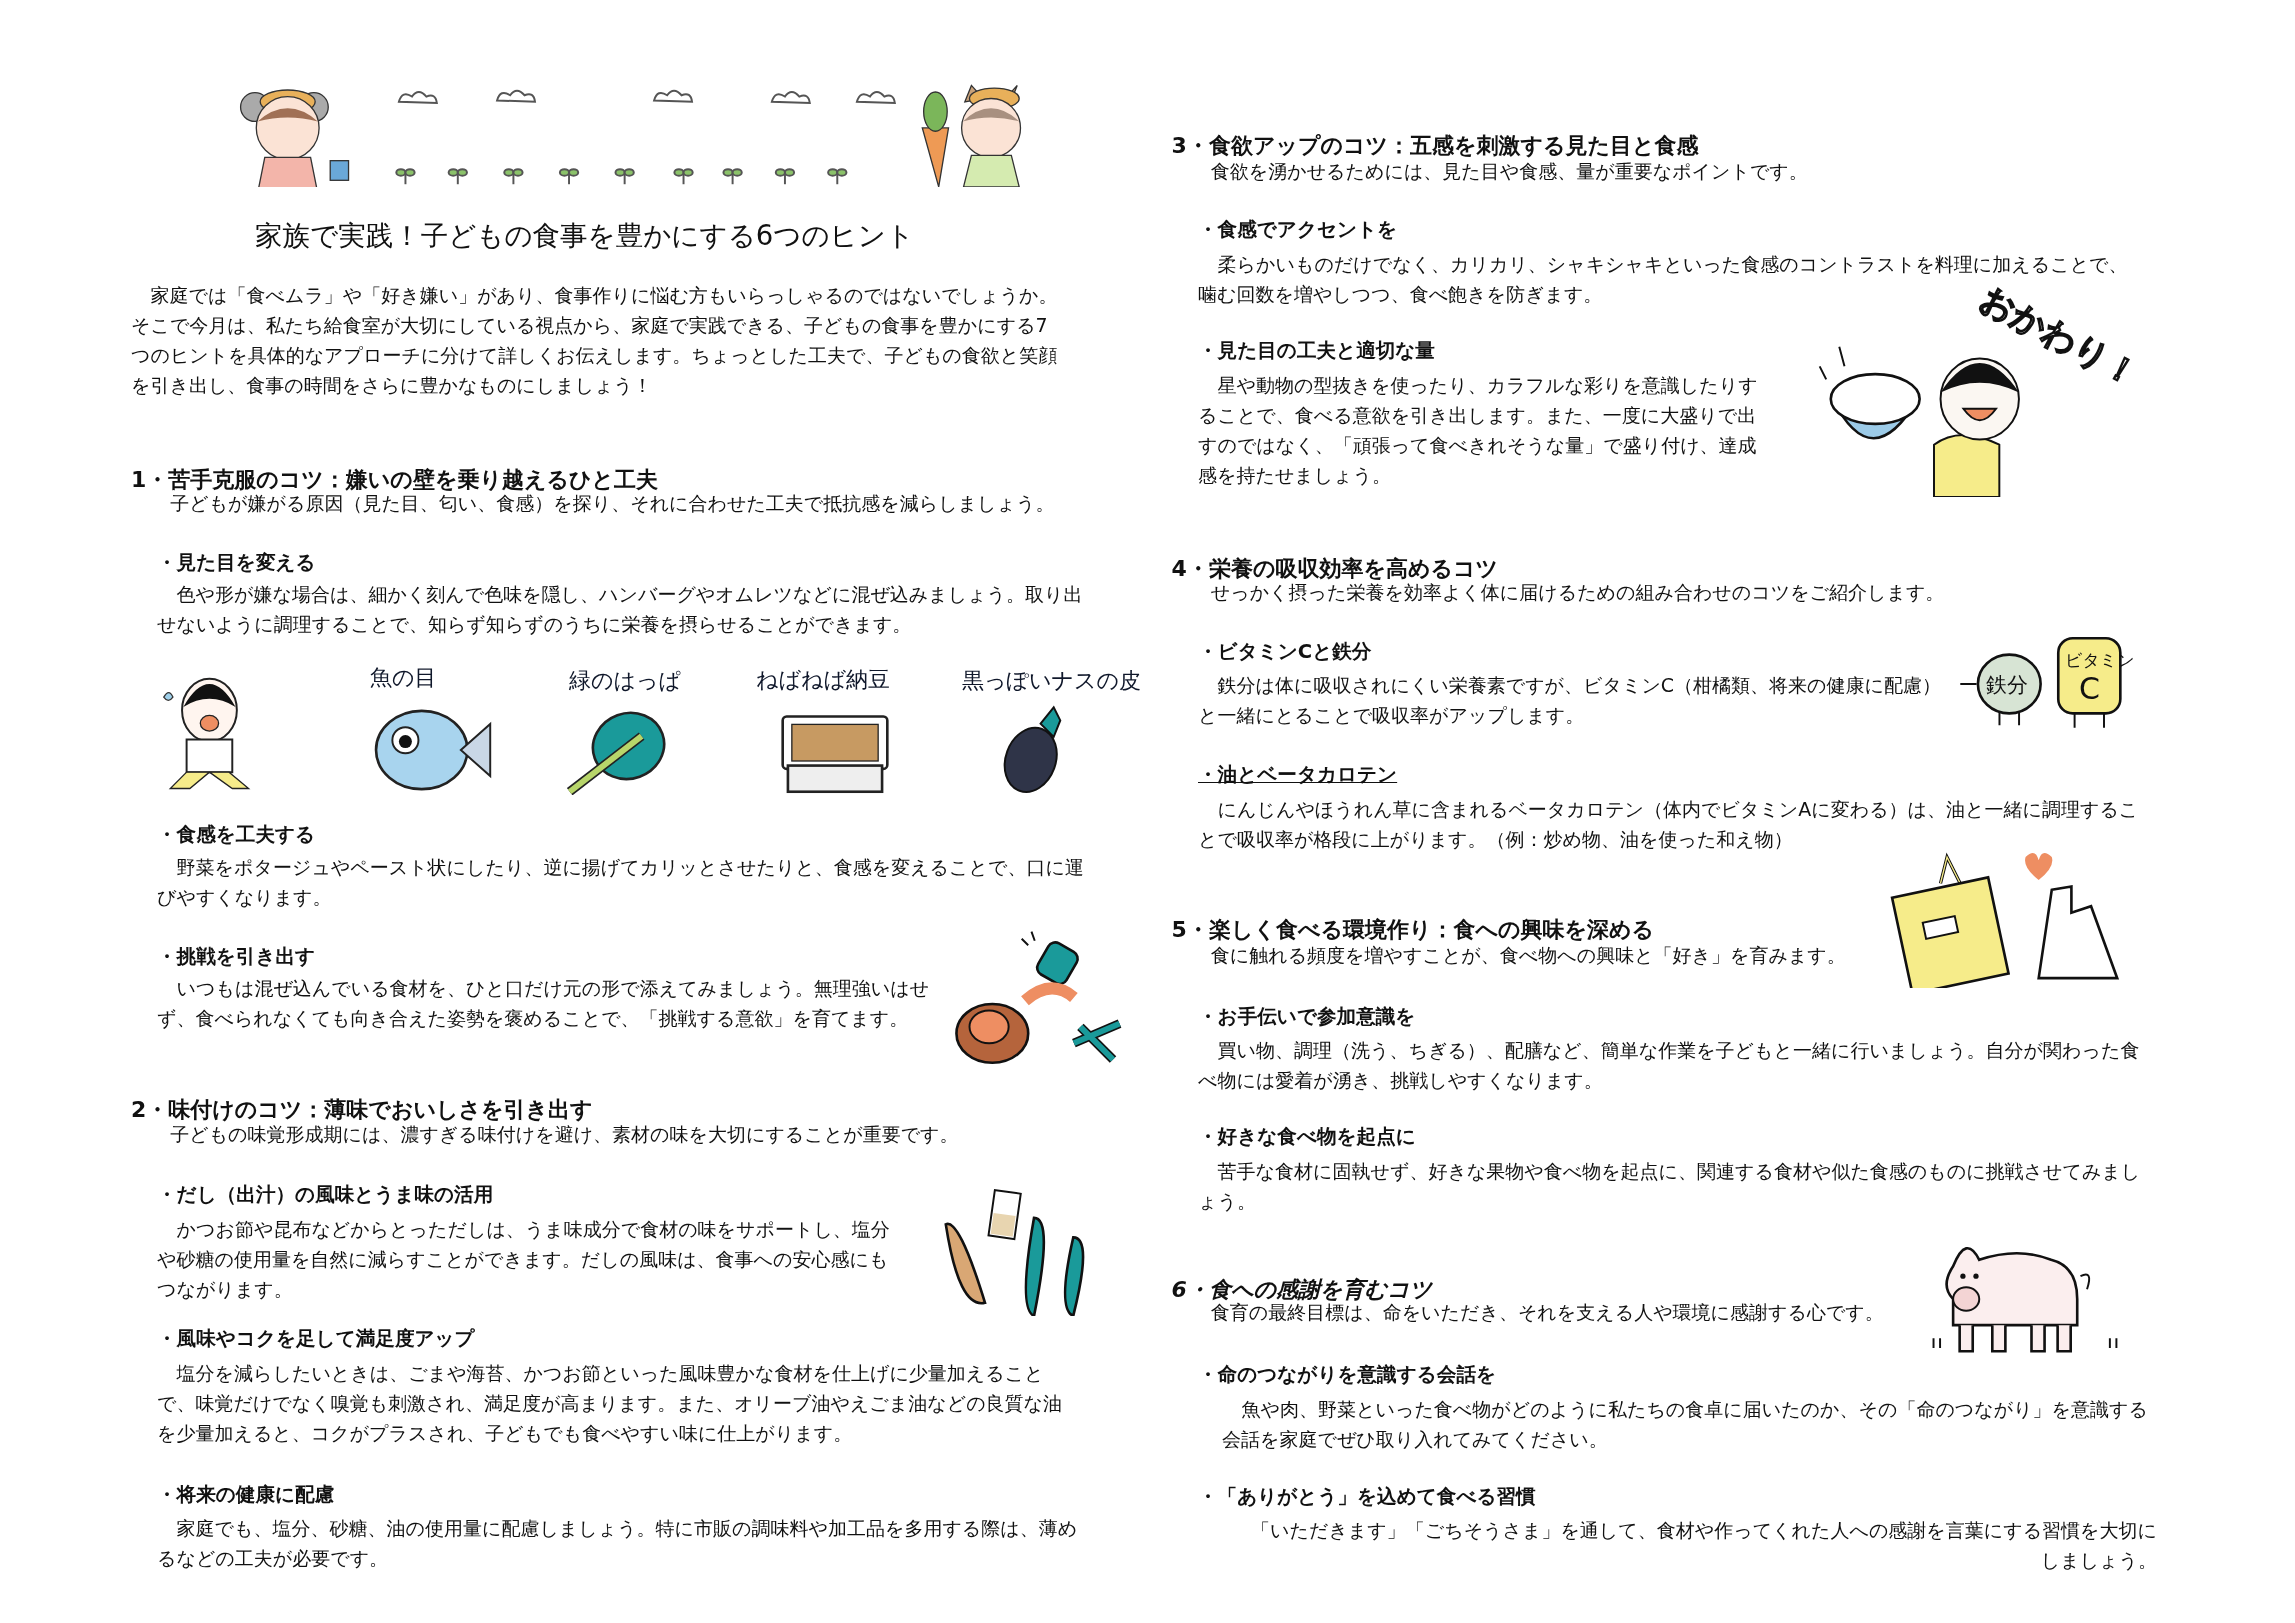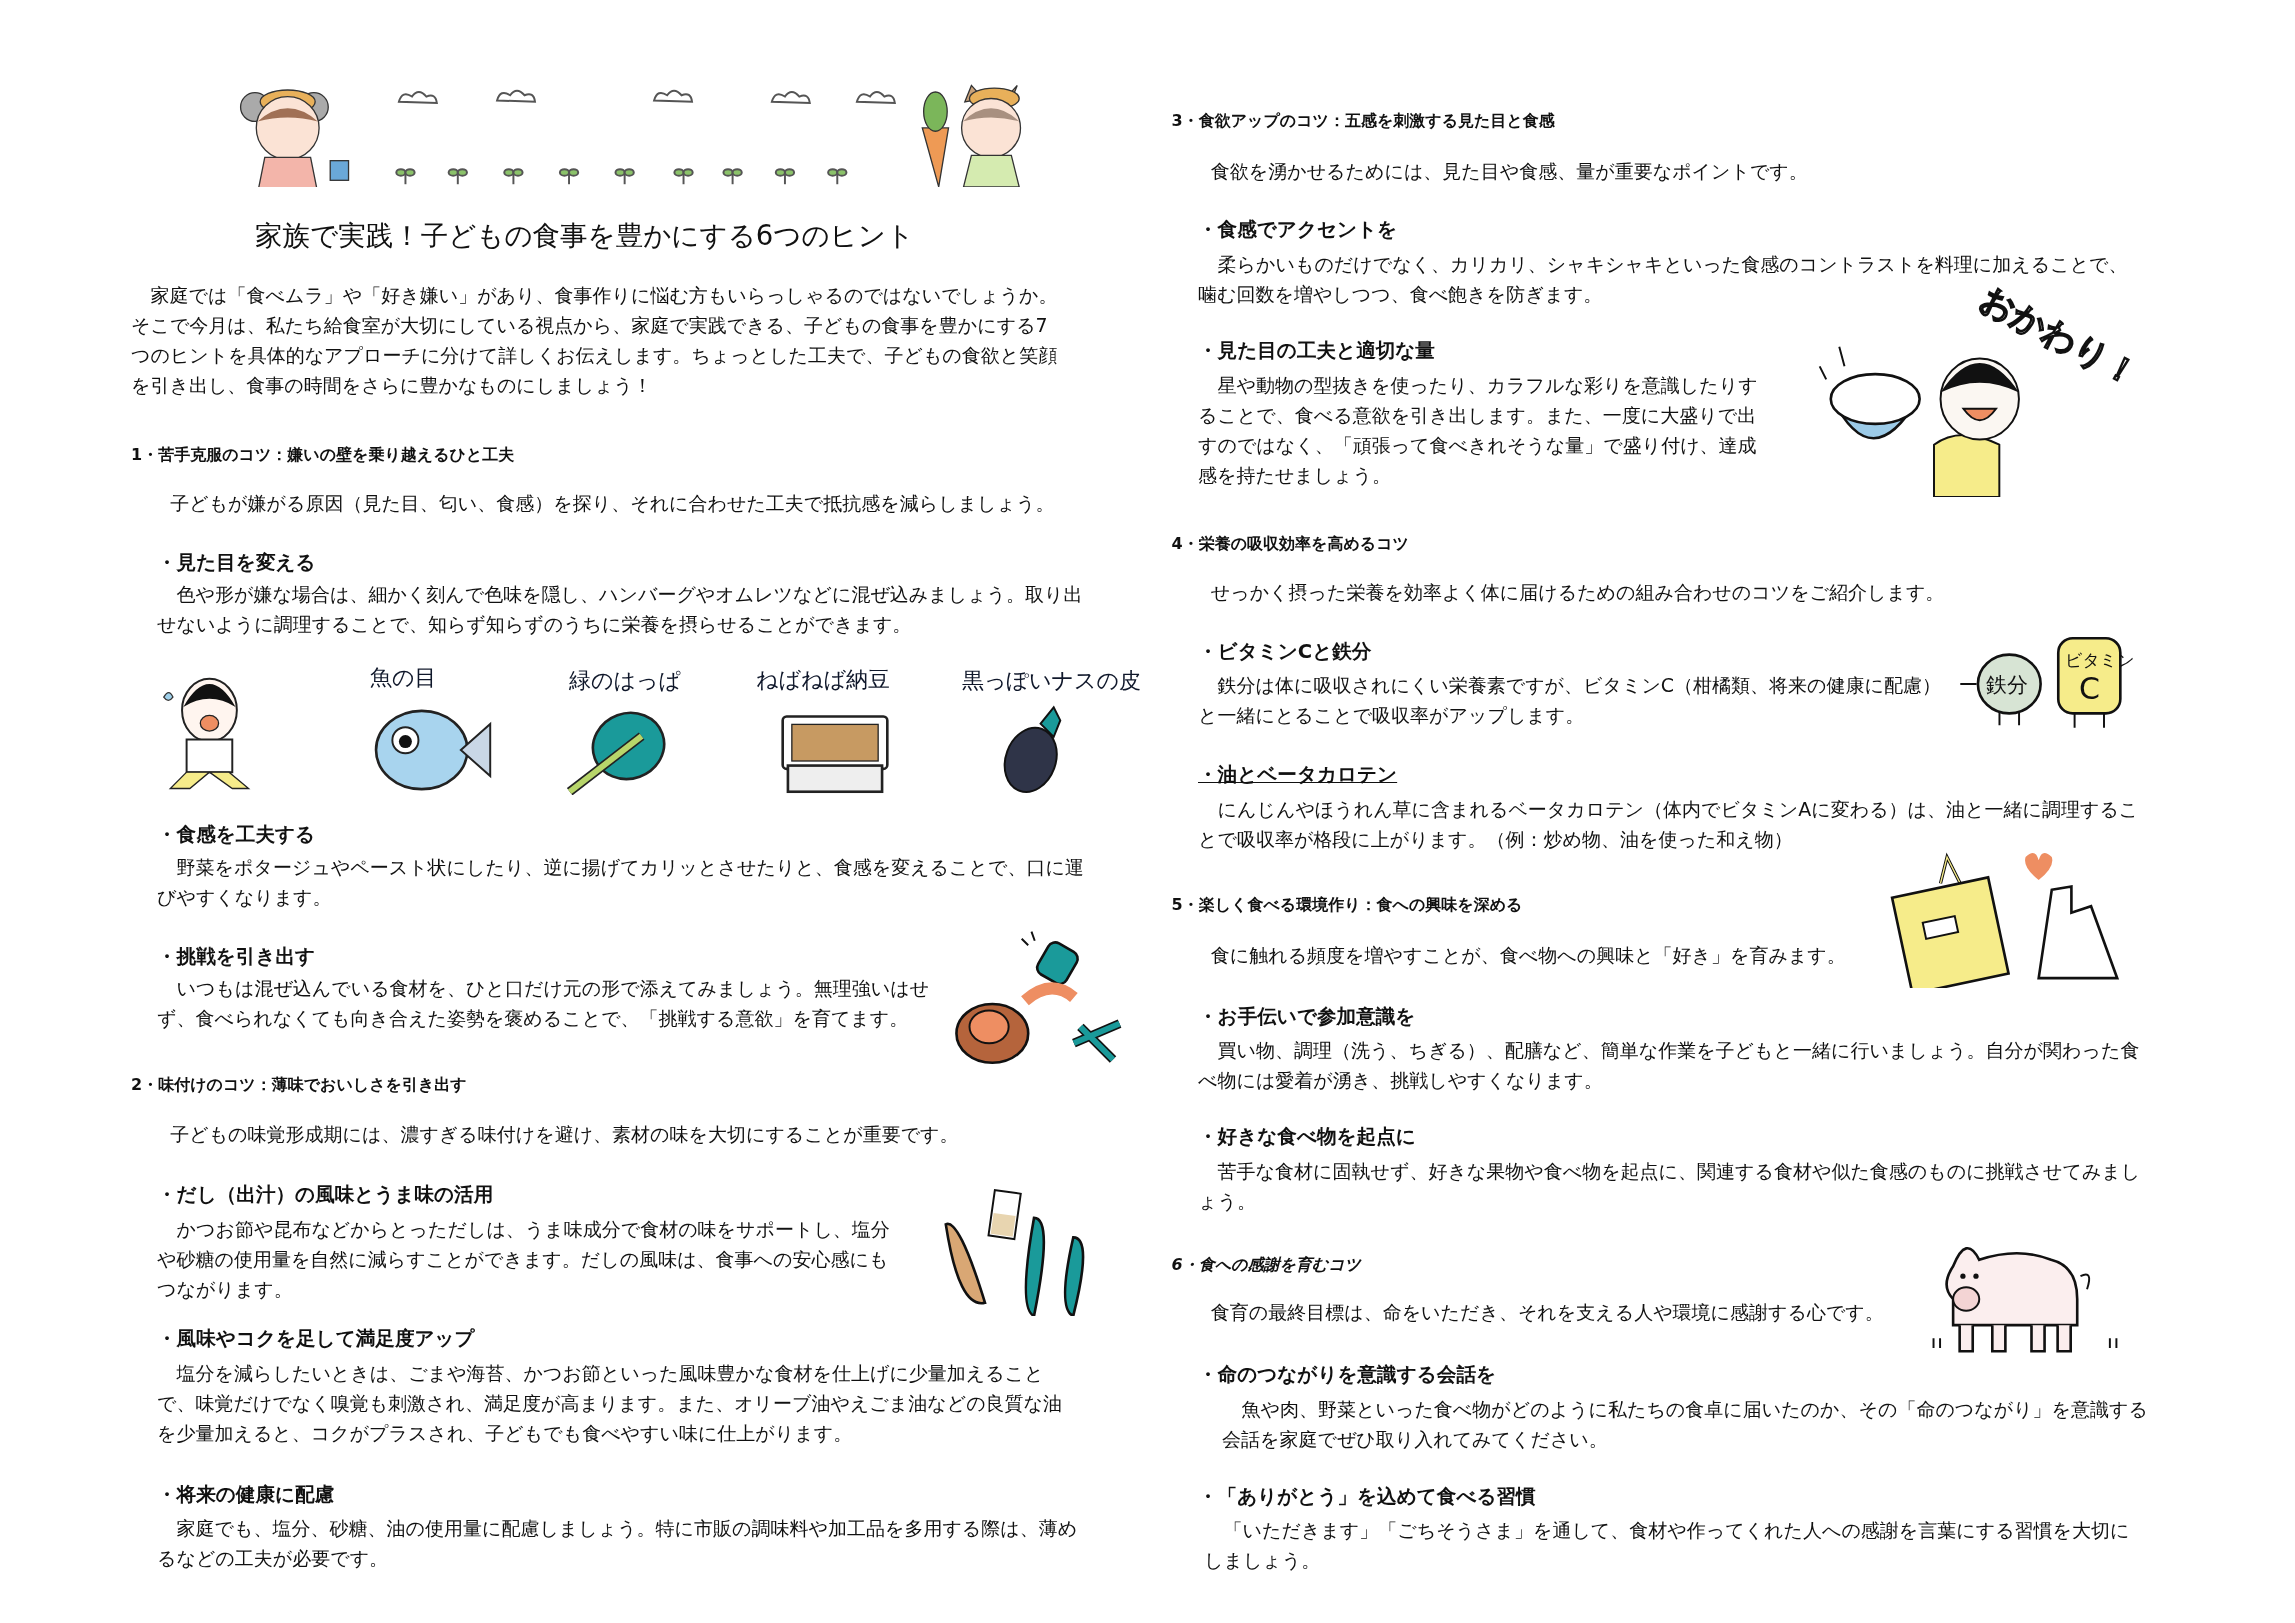--- a/index.html
+++ b/index.html
@@ -2,21 +2,21 @@
 <html style="font-size:10.5px"><head>
 <meta charset="utf-8">
 <style>
   html, body { margin:0; padding:0; background:#ffffff; }
   body { width:2295px; height:1623px; position:relative; overflow:hidden;
          font-family:"DejaVu Sans", "Liberation Sans", sans-serif; color:#111; }
   .col { position:absolute; top:0; }
   .col-left { left:0; width:1148px; }
   .col-right { left:1148px; width:1147px; }
   .abs { position:absolute; }
-  .h-section { font-weight:bold; font-size:16px; letter-spacing:0px; white-space:nowrap; }
+  .h-section { font-weight:bold; font-size:22px; letter-spacing:0px; white-space:nowrap;margin-top:20px; }
   .h-sub { font-weight:bold; font-size:19.6px; white-space:nowrap; }
   .p { font-size:19px; line-height:30px; }
   .p .indent { display:inline-block; width:19.6px; }
   .masthead-title { font-weight:bold; font-size:65px; letter-spacing:14.4px; color:#222; }
   .subtitle { font-weight:normal; font-size:27.5px; white-space:nowrap; }
   .ill-label { font-size:22px; color:#0f172a; white-space:nowrap; }
   svg { display:block; }
 </style>
 </head>
 <body>
@@ -297,17 +297,17 @@
     <path d="M10 165 v-15 M20 165 v-15 M280 165 v-15 M290 165 v-15" stroke="#111" stroke-width="3"></path>
     <path d="M235 55 q20-10 10 20" fill="none" stroke="#111" stroke-width="3"></path>
   </svg>
 
   <div class="abs h-sub" style="left:50px; top:1361px;">・命のつながりを意識する会話を</div>
   <div class="abs p" style="left:50px; top:1394px; width:943px;margin-left:24px;">
     <span class="indent"></span><span>魚や肉、野菜といった食べ物がどのように私たちの食卓に届いたのか、その「命のつながり」を意識する会話を家庭でぜひ取り入れてみてください。</span>
   </div>
 
   <div class="abs h-sub" style="left:50px; top:1483px;">・「ありがとう」を込めて食べる習慣</div>
-  <div class="abs p" style="left:56px; top:1515px; width:943px;">
+  <div class="abs p" style="left:66px; top:1515px; width:943px;text-align:right;">
     <span class="indent"></span><span>「いただきます」「ごちそうさま」を通して、食材や作ってくれた人への感謝を言葉にする習慣を大切にしましょう。</span>
   </div>
 </div>
 
 
 </body></html>

